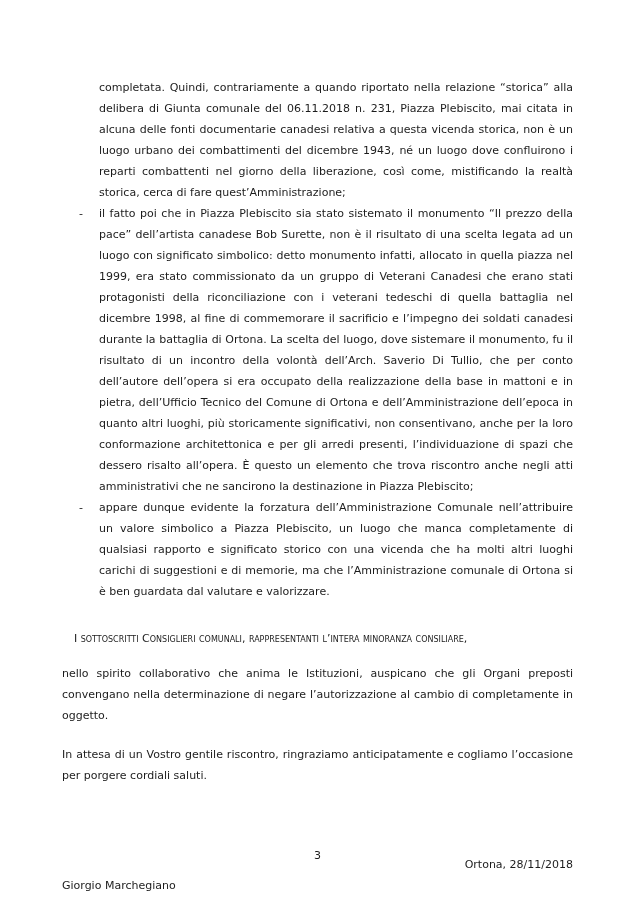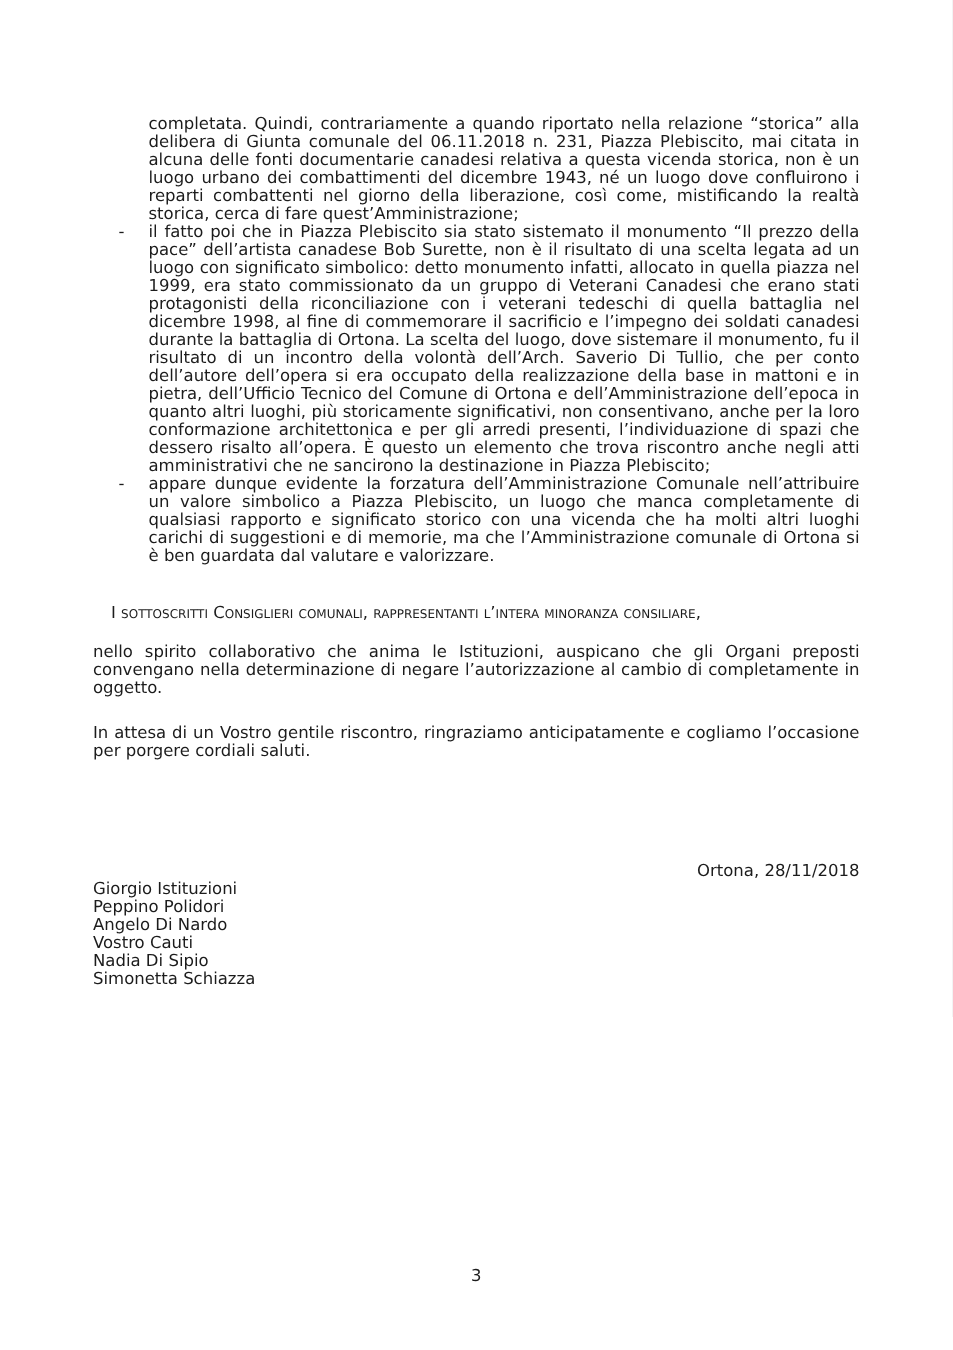--- a/index.html
+++ b/index.html
@@ -8,21 +8,21 @@
     background: #e9e9e9;
   }
   .page {
     position: relative;
     width: 635px;
     height: 900px;
     margin: 0 auto;
     background: #ffffff;
     font-family: "DejaVu Sans", "Liberation Sans", sans-serif;
     font-size: 11px;
-    line-height: 12px;
+    line-height: 21px;
     color: #1c1c1c;
     overflow: hidden;
     box-sizing: border-box;
   }
   .content {
     position: absolute;
     left: 62px;
     top: 77px;
     width: 511px;
     text-align: justify;
@@ -84,21 +84,21 @@
 
     <p class="sc subscribers-line">I sottoscritti Consiglieri comunali, rappresentanti l’intera minoranza consiliare,</p>
 
     <p class="para-spirit">nello spirito collaborativo che anima le Istituzioni, auspicano che gli Organi preposti convengano nella determinazione di negare l’autorizzazione al cambio di completamente in oggetto.</p>
 
     <p class="para-closing">In attesa di un Vostro gentile riscontro, ringraziamo anticipatamente e cogliamo l’occasione per porgere cordiali saluti.</p>
 
     <p class="place-date">Ortona, 28/11/2018</p>
 
     <div>
-      <p class="sign-name">Giorgio Istituzioni</p>
+      <p class="sign-name">Giorgio Marchegiano</p>
       <p class="sign-name">Peppino Polidori</p>
       <p class="sign-name">Angelo Di Nardo</p>
       <p class="sign-name">Vostro Cauti</p>
       <p class="sign-name">Nadia Di Sipio</p>
       <p class="sign-name">Simonetta Schiazza</p>
     </div>
 
   </div>
 
   <div class="page-number">3</div>

